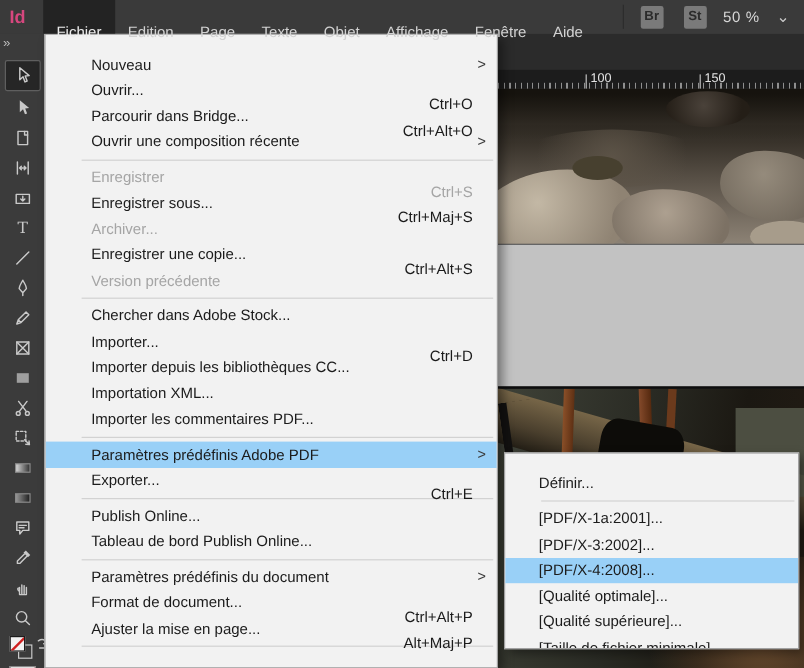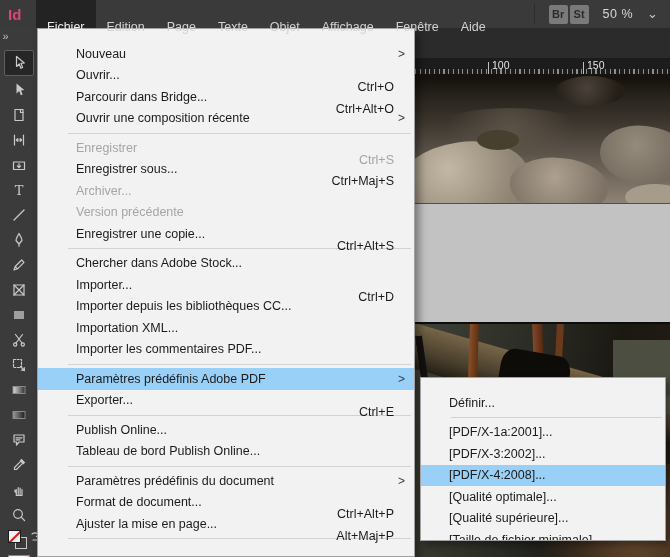--- a/index.html
+++ b/index.html
@@ -76,21 +76,21 @@
         <div class="mb-item">Edition</div>
         <div class="mb-item">Page</div>
         <div class="mb-item">Texte</div>
         <div class="mb-item">Objet</div>
         <div class="mb-item">Affichage</div>
         <div class="mb-item">Fenêtre</div>
         <div class="mb-item">Aide</div>
       </nav>
     <div class="mb-right">
       <span class="vdiv"></span>
-      <span id="menubar-buttons" style="display:flex;gap:2px;">
+      <span id="menubar-buttons" style="display:flex;gap:17px;">
           <button class="mini-btn">Br</button>
           <button class="mini-btn">St</button>
         </span>
       <span class="zoom-level">50 %</span>
       <span class="chevron">⌄</span>
     </div>
   </header>
 
   <div class="toolbar">
     <div class="tb-expand">»</div>
@@ -281,26 +281,26 @@
         <span class="mi-label">Enregistrer</span>
         <span class="mi-shortcut">Ctrl+S</span>
       </div>
       <div class="menu-row">
         <span class="mi-label">Enregistrer sous...</span>
         <span class="mi-shortcut">Ctrl+Maj+S</span>
       </div>
       <div class="menu-row disabled">
         <span class="mi-label">Archiver...</span>
       </div>
+      <div class="menu-row">
+        <span class="mi-label">Enregistrer une copie...</span>
+        <span class="mi-shortcut">Ctrl+Alt+S</span>
+      </div>
       <div class="menu-row disabled">
         <span class="mi-label">Version précédente</span>
-      </div>
-      <div class="menu-row">
-        <span class="mi-label">Enregistrer une copie...</span>
-        <span class="mi-shortcut">Ctrl+Alt+S</span>
       </div>
       <div class="menu-sep"></div>
       <div class="menu-row">
         <span class="mi-label">Chercher dans Adobe Stock...</span>
       </div>
       <div class="menu-row">
         <span class="mi-label">Importer...</span>
         <span class="mi-shortcut">Ctrl+D</span>
       </div>
       <div class="menu-row">

